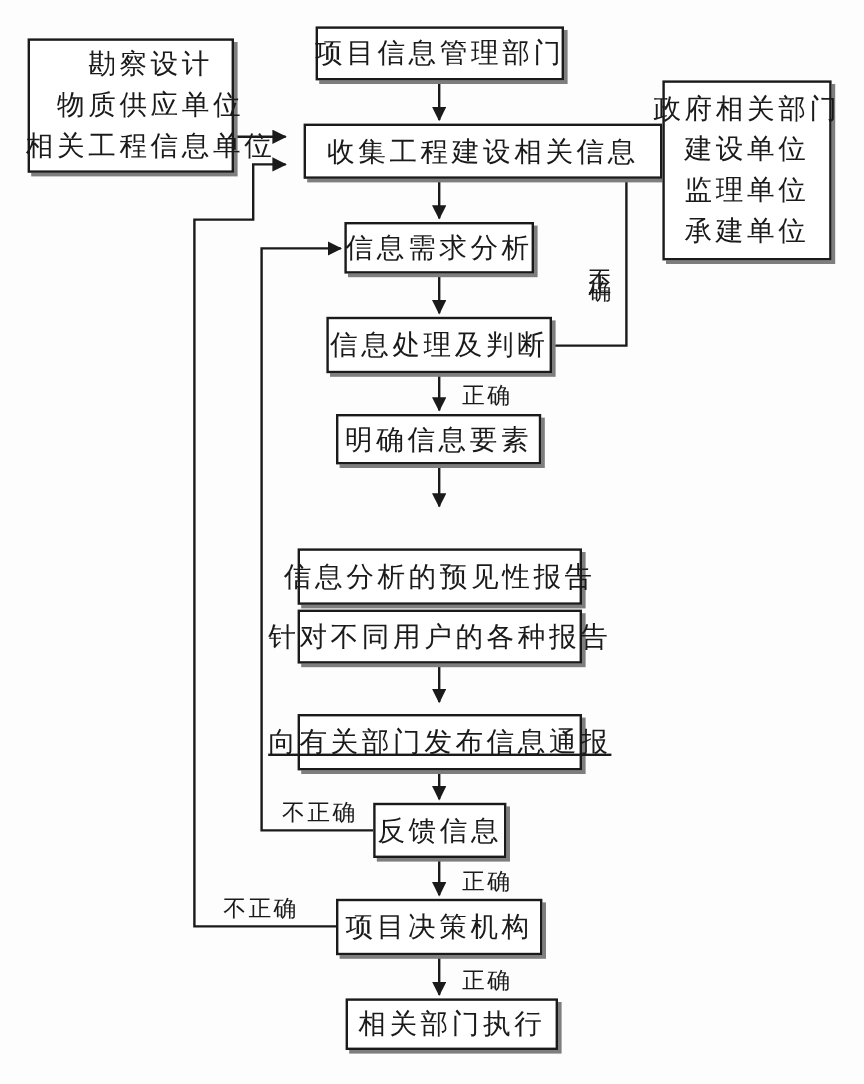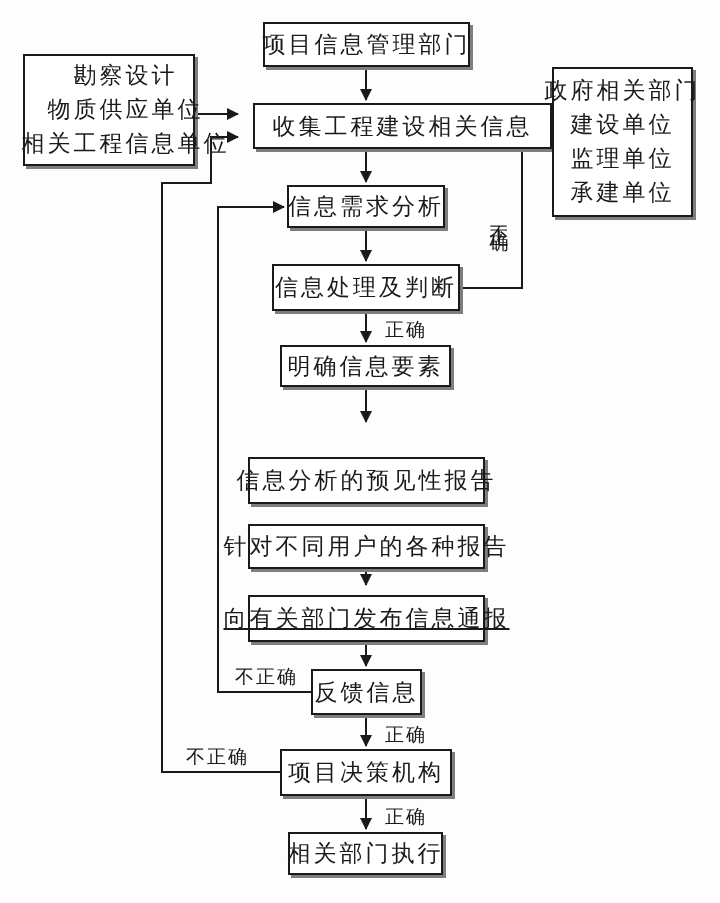--- a/index.html
+++ b/index.html
@@ -41,32 +41,32 @@
     white-space: nowrap;
   }
   .edge-label.vertical {
     writing-mode: vertical-rl;
     text-orientation: upright;
     letter-spacing: 4px;
     line-height: 20px;
   }
   
   #n-top      { left: 263px; top: 22px;  width: 207px; height: 45px; }
-  #n-left     { left: 23px;  top: 54px;  width: 172px; height: 112px; padding-left: 33px; }
+  #n-left     { left: 23px;  top: 32px;  width: 172px; height: 112px; padding-left: 33px; }
   #n-collect  { left: 241px; top: 103px; width: 299px; height: 46px; margin-left: 12px; }
   #n-right    { left: 552px; top: 67px;  width: 141px; height: 150px; }
   #n-demand   { left: 287px; top: 185px; width: 158px; height: 43px; }
   #n-process  { left: 272px; top: 264px; width: 188px; height: 47px; }
   #n-clarify  { left: 280px; top: 345px; width: 171px; height: 42px; }
   #n-forecast { left: 248px; top: 425px; width: 237px; height: 47px; margin-top: 32px; }
-  #n-reports  { left: 248px; top: 508px; width: 237px; height: 45px; margin-top: 16px; }
+  #n-reports  { left: 248px; top: 508px; width: 237px; height: 45px; }
   #n-publish  { left: 248px; top: 595px; width: 237px; height: 47px; text-decoration: underline; }
   #n-feedback { left: 311px; top: 669px; width: 111px; height: 46px; font-family: Liberation Serif, serif; }
   #n-decision { left: 280px; top: 749px; width: 172px; height: 47px; }
-  #n-execute  { left: 288px; top: 832px; width: 155px; height: 43px; }
+  #n-execute  { left: 288px; top: 832px; width: 177px; height: 43px; }
   
   #lbl-correct-1 { left: 385px; top: 317px; }
   #lbl-correct-2 { left: 385px; top: 722px; }
   #lbl-correct-3 { left: 385px; top: 804px; }
   #lbl-incorrect-right { left: 489px; top: 210px; height: 66px; }
   #lbl-incorrect-feedback { left: 235px; top: 664px; }
   #lbl-incorrect-decision { left: 186px; top: 744px; }
 </style>
 </head>
 <body>

